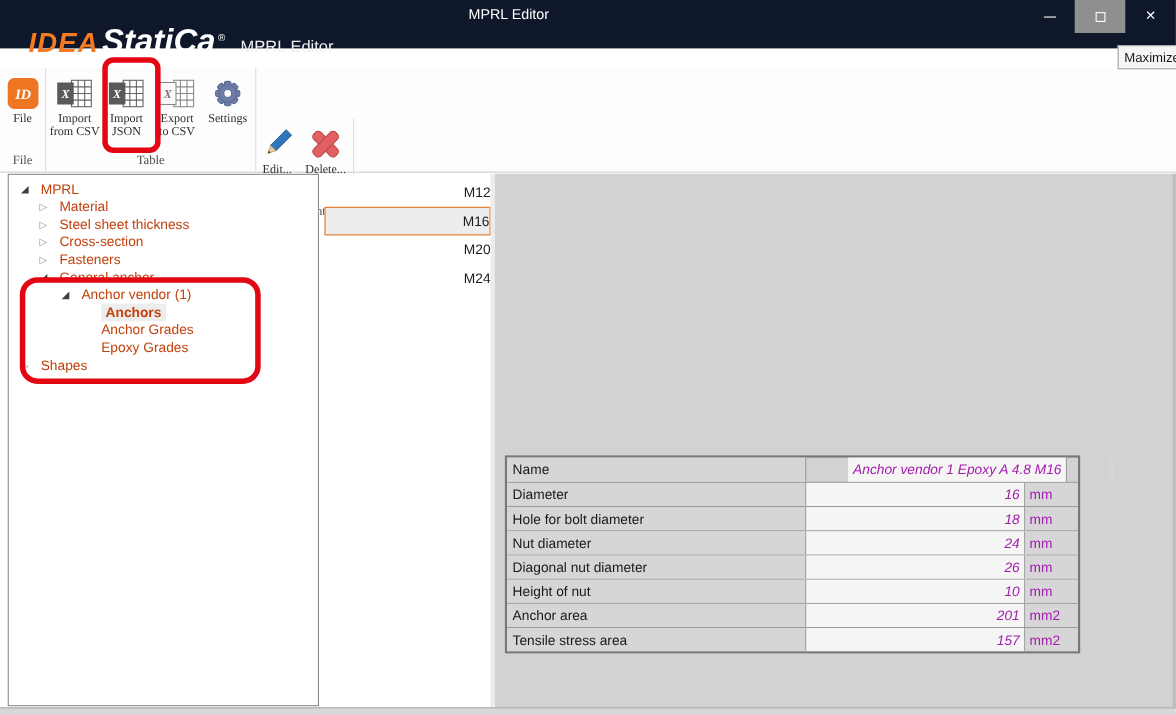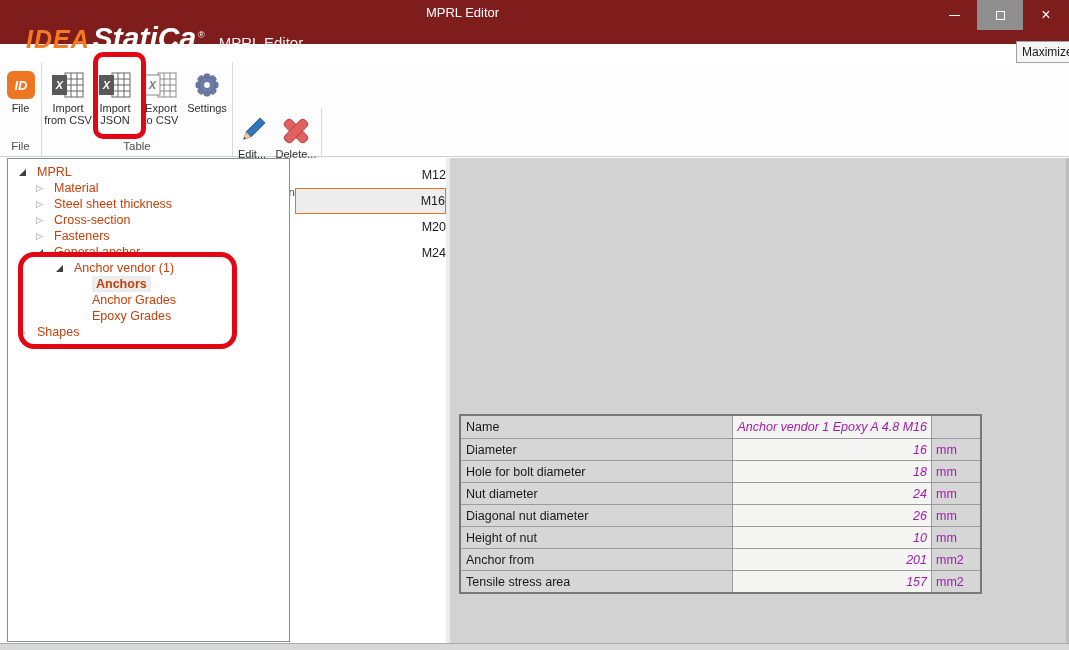--- a/index.html
+++ b/index.html
@@ -1,41 +1,41 @@
 <!DOCTYPE html>
 <html><head>
 <meta charset="utf-8">
 <style>
   * { margin:0; padding:0; box-sizing:border-box; }
   html,body { width:1069px; height:650px; overflow:hidden; background:#fff;
               font-family:"Liberation Sans", sans-serif; position:relative; }
 
   
-  .titlebar { position:absolute; left:0; top:0; width:1069px; height:44px; background:#7f1d1d; }
+  .titlebar { position:absolute; left:0; top:0; width:1069px; height:44px; background:#0f172a; }
   .window-title { position:absolute; top:5px; left:0; width:925px; text-align:center;
                   color:#fff; font-size:13px; }
   .brand { position:absolute; left:26px; top:21px; display:flex; align-items:baseline; }
   .brand-idea { font-size:25px; font-weight:bold; font-style:italic; color:#f47b20;
                 letter-spacing:1px; }
   .brand-statica { font-size:30px; font-weight:bold; font-style:italic; color:#fff; margin-left:3px; }
   .brand-reg { font-size:9px; color:#fff; margin-left:2px; position:relative; top:-10px; }
   .brand-app { font-size:15px; color:#f0f0f0; margin-left:14px; }
   .win-controls { position:absolute; right:0; top:0; height:30px; display:flex; }
   .wc { width:46px; height:30px; display:flex; align-items:center; justify-content:center; cursor:pointer; }
   .wc-min-glyph { width:11px; height:1px; background:#fff; }
   .wc-max { background:#8f8f8f; }
   .wc-max-glyph { width:9px; height:9px; border:1px solid #fff; }
   .wc-close { color:#fff; font-size:16px; line-height:16px; }
   .tooltip { position:absolute; left:1016px; top:41px; height:22px; width:70px;
              background:#f5f5f5; border:1px solid #a3a3a3; font-size:12px; color:#1a1a1a;
              padding:3px 0 0 5px; white-space:nowrap; z-index:40; overflow:hidden; }
 
   
   .ribbon { position:absolute; left:0; top:62px; width:1069px; height:95px; background:#fdfdfd;
-            border-bottom:1px solid #cfcfcf; display:flex; }
+            border-bottom:1px solid #cfcfcf; display:flex;font-family:Liberation Serif, serif; }
   .rb-group { height:100%; display:flex; flex-direction:column; border-right:1px solid #dcdcdc; }
   .g-file { width:42px; } .g-table { width:191px; } .g-element { width:89px;margin-top:46px; }
   .rb-buttons { flex:1; display:flex; align-items:flex-start; justify-content:center; padding-top:6px; }
   .rb-btn { display:flex; flex-direction:column; align-items:center; cursor:pointer; }
   .rb-icon { height:34px; display:flex; align-items:center; justify-content:center; }
   .rb-l { font-size:11px; line-height:12px; color:#2f2f2f; text-align:center; white-space:nowrap; }
   .rb-grouplabel { font-size:11.5px; color:#4f4f4f; text-align:center; padding-bottom:4px; }
 
   
   .tree-panel { position:absolute; left:7px; top:158px; width:283px; height:484px; background:#fff;
@@ -59,21 +59,21 @@
   .splitter { position:absolute; left:446px; top:158px; width:4px; height:486px; background:#ececec; }
 
   
   .right-panel { position:absolute; left:450px; top:158px; width:619px; height:486px; background:#d2d2d2; }
   .right-edge { position:absolute; left:1066px; top:158px; width:3px; height:486px; background:#bdbdbd; }
 
   .detail-table { position:absolute; left:459px; top:414px; width:523px;
                   border:2px solid #787878; z-index:5; }
   .dt-row { display:grid; grid-template-columns:272px 199px 1fr; height:22px;
             border-top:1px solid #9b9b9b; }
-  .dt-row:first-child { border-top:none; }
+  .dt-row:first-child { border-top:none;gap:38px; }
   .dt-label { background:#d6d6d6; font-size:12.5px; padding:4px 0 0 5px; color:#191919;
               border-right:1px solid #9b9b9b; white-space:nowrap; overflow:hidden; }
   .dt-value { background:#f5f5f3; font-style:italic; text-align:right; padding:4px 4px 0 0;
               font-size:12.5px; border-right:1px solid #9b9b9b; color:#a21caf; white-space:nowrap; }
   .dt-unit  { background:#d6d6d6; font-size:12.5px; padding:4px 0 0 4px; color:#a21caf; }
 
   
   .footer { position:absolute; left:0; top:643px; width:1069px; height:7px;
             background:#d8d8d8; border-top:1px solid #ababab; }
 
@@ -295,21 +295,21 @@
     <div class="dt-label">Diagonal nut diameter</div>
     <div class="dt-value">26</div>
     <div class="dt-unit">mm</div>
   </div>
   <div class="dt-row">
     <div class="dt-label">Height of nut</div>
     <div class="dt-value">10</div>
     <div class="dt-unit">mm</div>
   </div>
   <div class="dt-row">
-    <div class="dt-label">Anchor from</div>
+    <div class="dt-label">Anchor area</div>
     <div class="dt-value">201</div>
     <div class="dt-unit">mm2</div>
   </div>
   <div class="dt-row">
     <div class="dt-label">Tensile stress area</div>
     <div class="dt-value">157</div>
     <div class="dt-unit">mm2</div>
   </div>
 </div>
 

